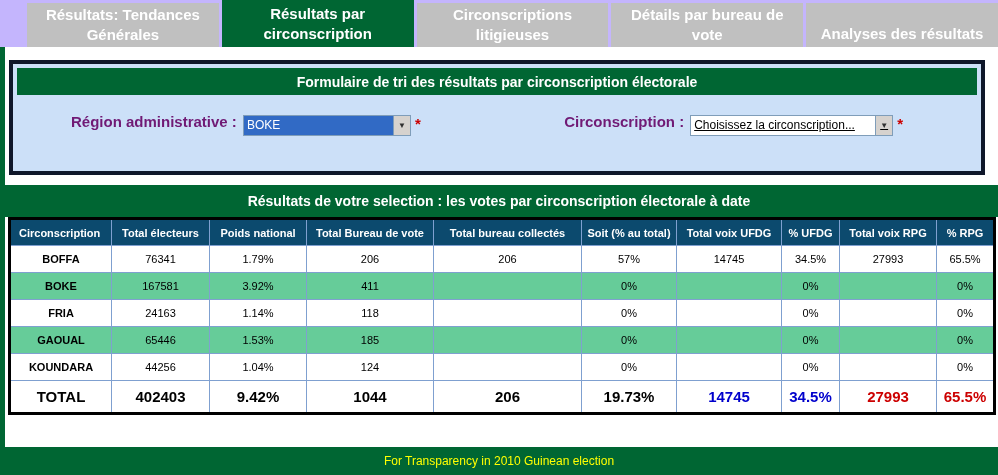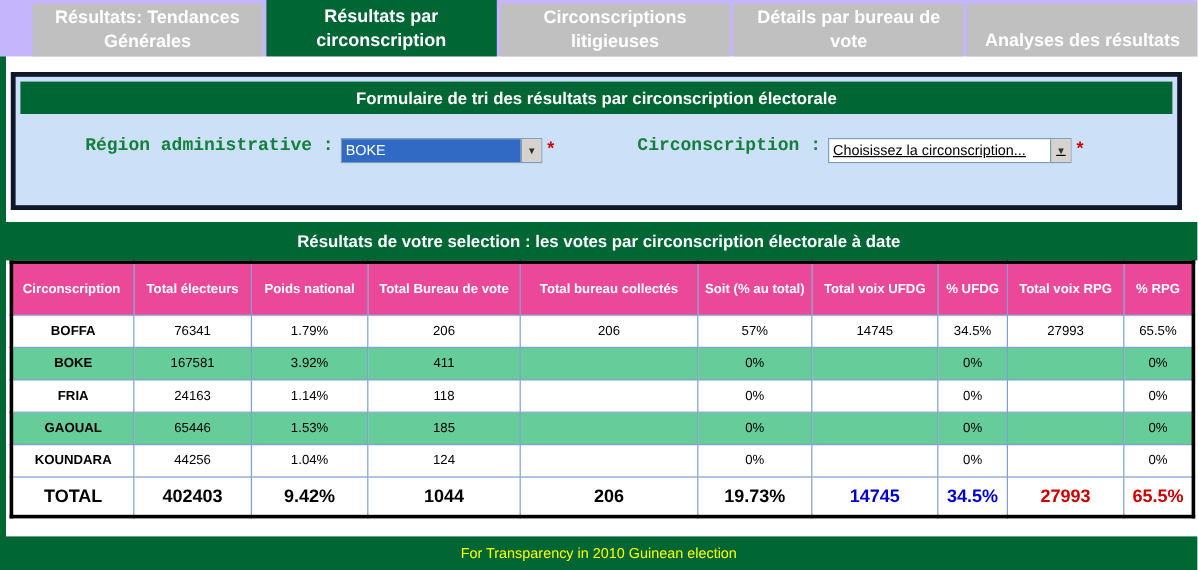--- a/index.html
+++ b/index.html
@@ -17,42 +17,42 @@
 
   
   .left-strip { position:absolute; left:0; top:47px; bottom:0; width:5px; background:#006633; }
 
   
   .form-panel { position:absolute; left:9px; top:60px; width:976px; height:115px;
     background:#cce0f8; border:4px solid #0f172a; }
   .form-title { margin:4px 4px 0 4px; height:27px; background:#006633; color:#ffffff;
     font-weight:bold; font-size:14px; display:flex; align-items:center; justify-content:center; }
   .form-row { display:flex; align-items:center; margin-top:18px; padding:0 20px 0 58px; }
-  .field-label { color:#15803d; font-weight:bold; font-size:15px; margin-right:6px;font-family:Liberation Mono, monospace; }
+  .field-label { color:#701a75; font-weight:bold; font-size:15px; margin-right:6px; }
   .field-group { display:flex; align-items:flex-start; }
   .field-group.right { margin-left:auto; margin-right:58px; }
   .fake-select { display:flex; align-items:stretch; background:#ffffff;
     border:1px solid #7f9db9; height:21px; font-size:12px; cursor:pointer; margin-top:2px; }
   .fake-select .value { flex:1 1 auto; padding:2px 4px 0 3px; white-space:nowrap;
     overflow:hidden; color:#000000; }
   .fake-select .value.selected { background:#316ac5; color:#ffffff; }
   .fake-select .arrow-btn { width:17px; background:#d6d2ce; border-left:1px solid #7f9db9;
     display:flex; align-items:center; justify-content:center; font-size:8px; color:#303030; }
   .sel-region { width:168px; }
   .sel-circ   { width:203px;text-decoration:underline; }
   .req-star { color:#cc0000; font-weight:bold; font-size:15px; margin-left:4px; margin-top:2px; }
 
   
   .results-title { position:absolute; left:0; top:185px; width:998px; height:32px;
     background:#006633; color:#ffffff; font-weight:bold; font-size:14px;
     display:flex; align-items:center; justify-content:center; }
   table.results { position:absolute; left:8px; top:217px; width:985px;
     border-collapse:collapse; border:3px solid #000000; table-layout:fixed; }
-  table.results th { background:#ec4899; color:#ffffff; font-size:11px; font-weight:bold;
-    height:44px; border:1px solid #7fa0d0; text-align:center; }
+  table.results th { background:#0c4a6e; color:#ffffff; font-size:11px; font-weight:bold;
+    height:27px; border:1px solid #7fa0d0; text-align:center; }
   table.results th:first-child { text-align:left; padding-left:8px; }
   table.results td { font-size:11px; color:#000000; height:27px; text-align:center;
     border:1px solid #7fa0d0; background:#ffffff; }
   table.results tr.green td { background:#66cc99; }
   table.results td.name { font-weight:bold; }
   table.results tr.total td { height:33px; font-size:15px; font-weight:bold; background:#ffffff; }
   table.results tr.total td.blue { color:#0000cc; }
   table.results tr.total td.red  { color:#cc0000; }
 
   

